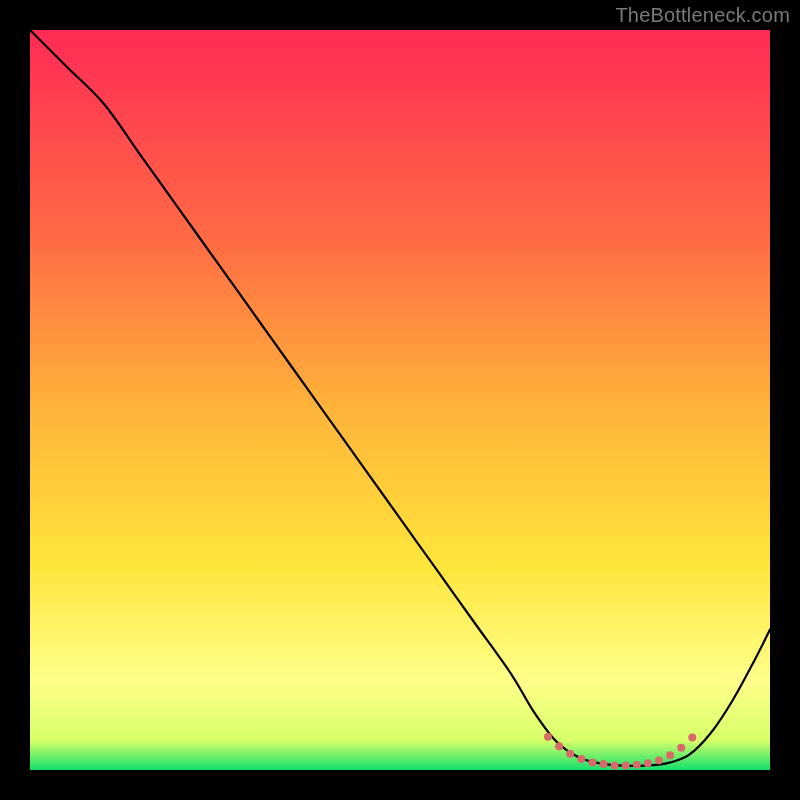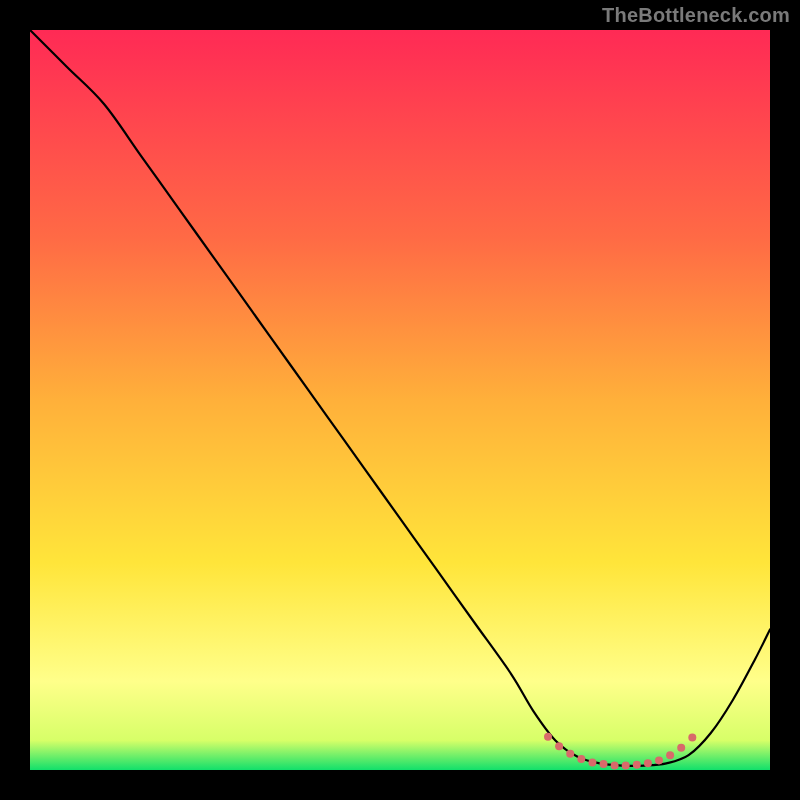--- a/index.html
+++ b/index.html
@@ -16,21 +16,21 @@
     height: 800px;
     background: #000000;
   }
   .watermark {
     position: absolute;
     top: 4px;
     right: 10px;
     font-family: Arial, Helvetica, sans-serif;
     font-size: 20px;
     color: #7a7a7a;
-    font-weight: 700;
+    font-weight: 400;
     letter-spacing: 0.2px;
   }
   .plot {
     position: absolute;
     left: 30px;
     top: 30px;
     width: 740px;
     height: 740px;
   }
   svg {

